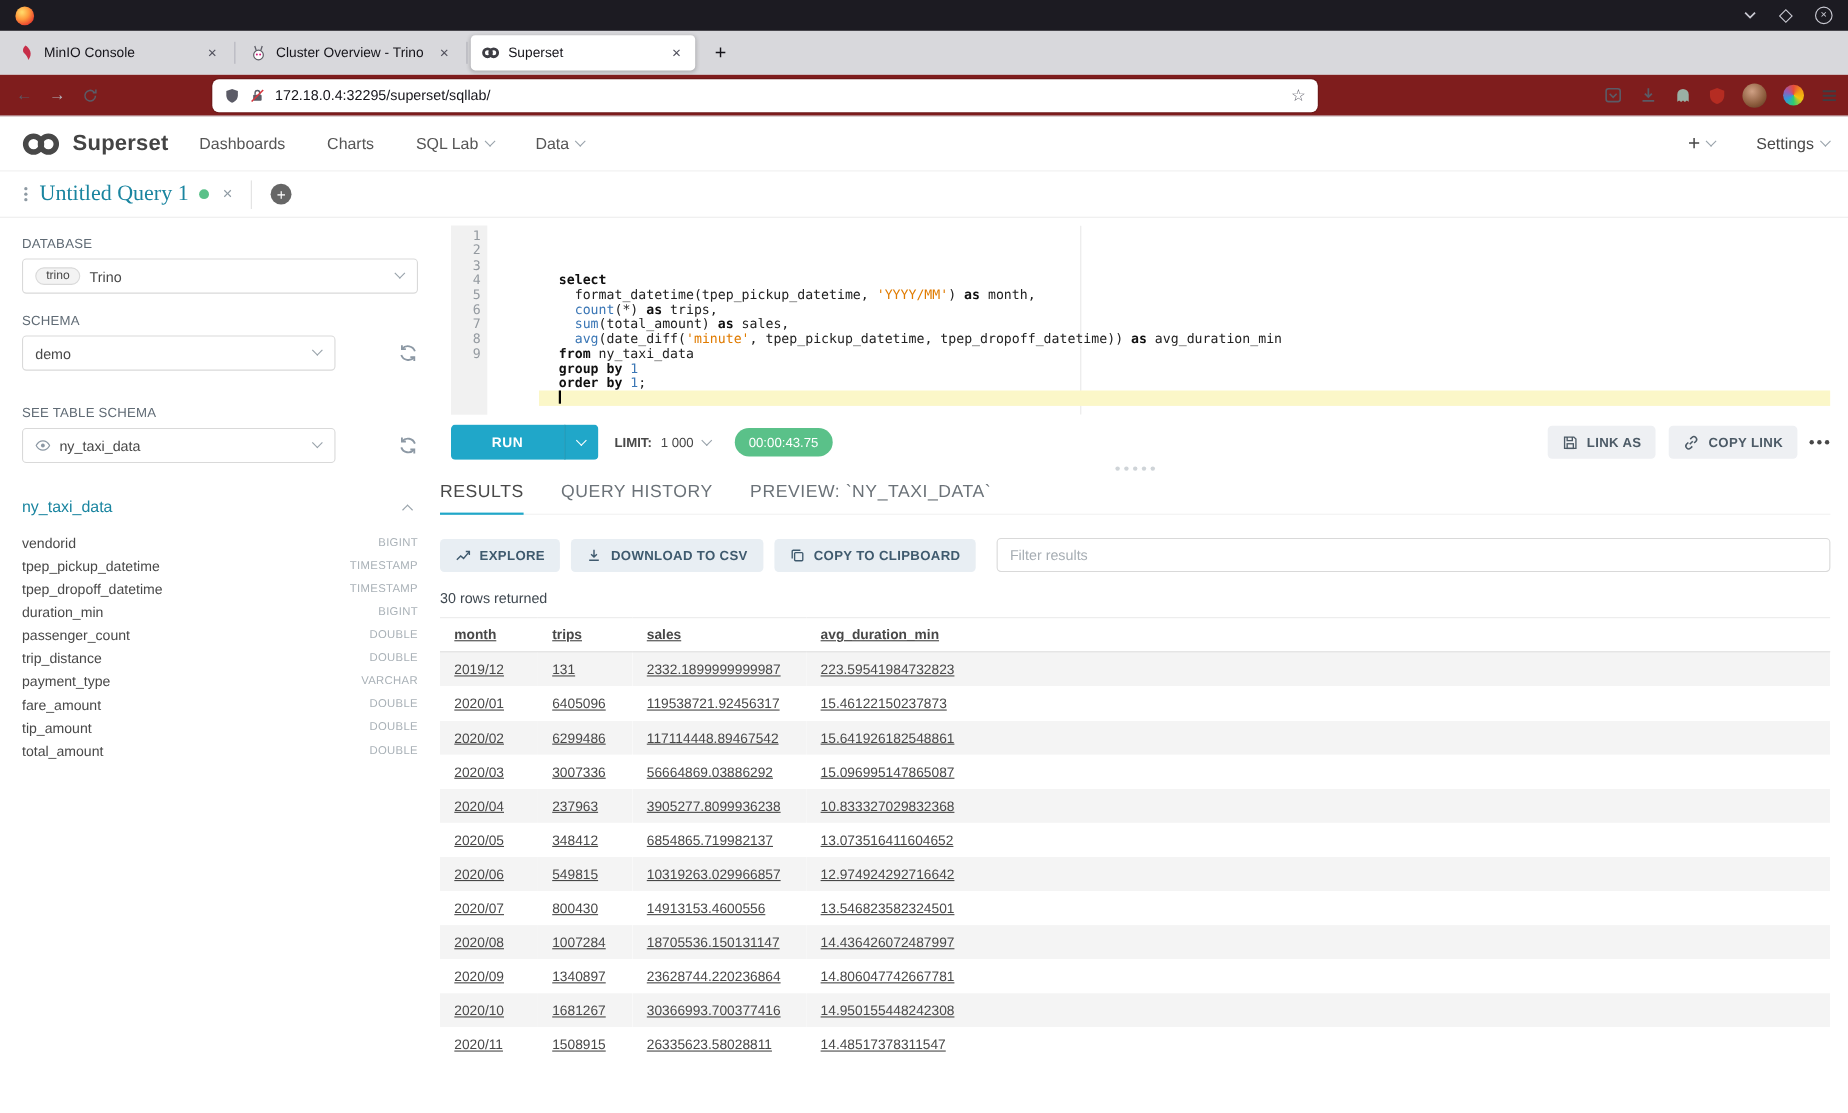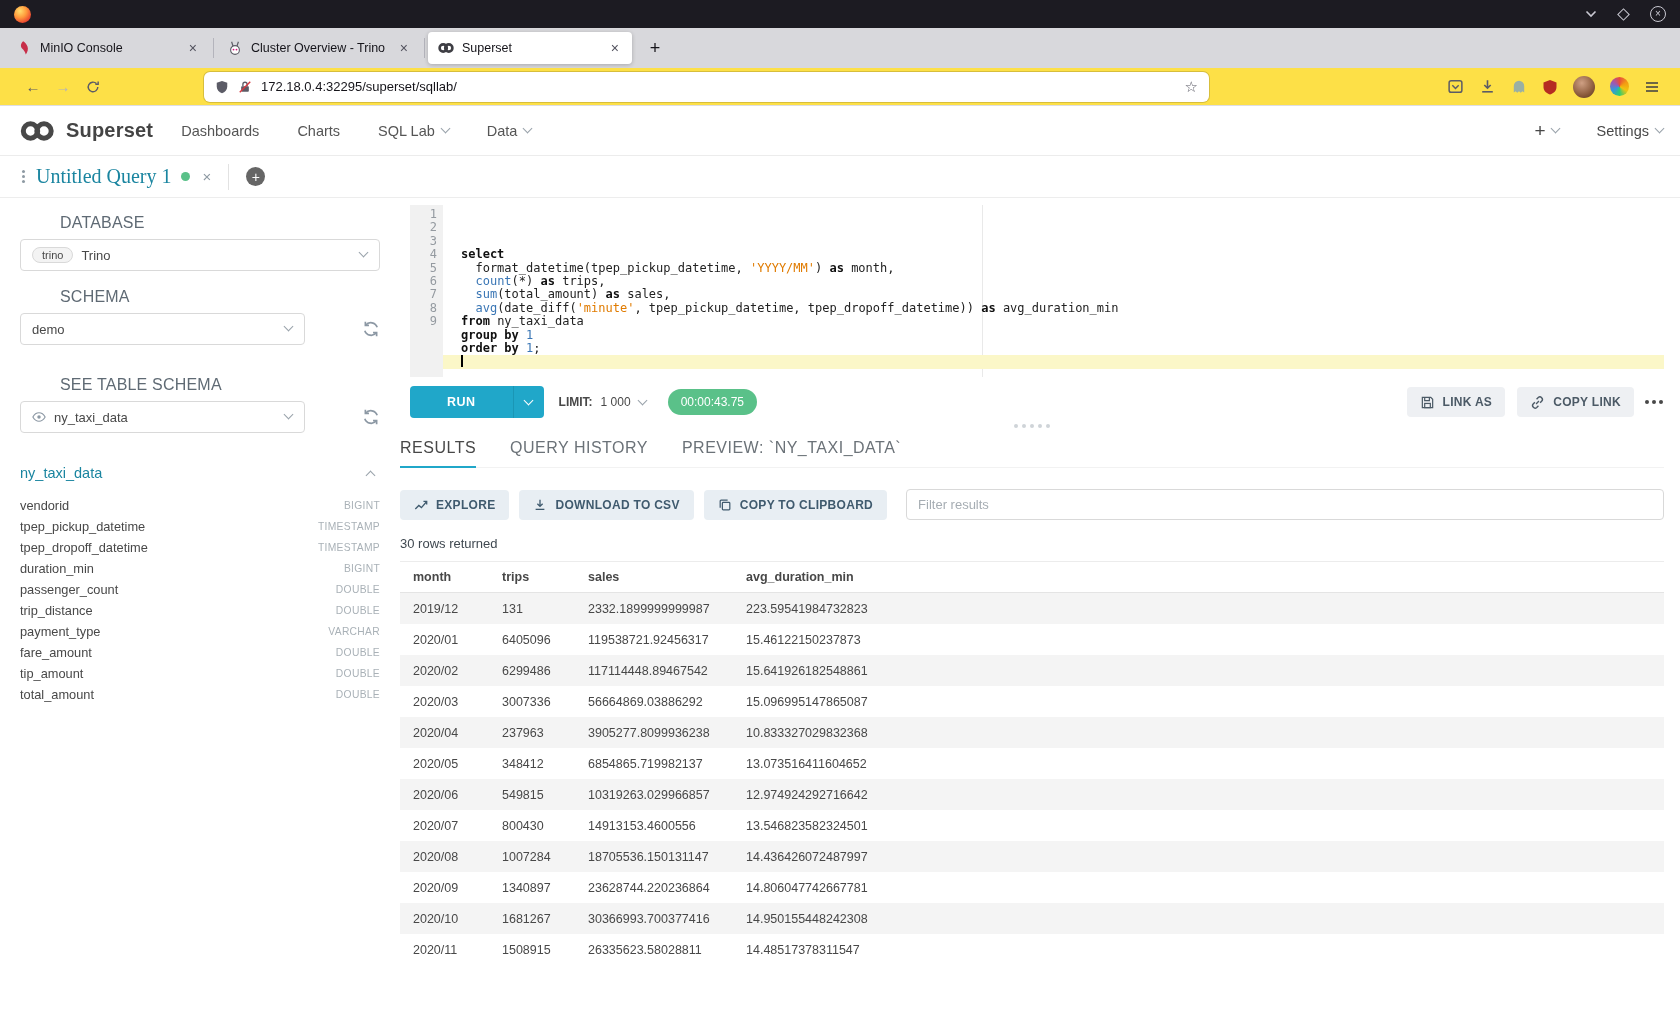--- a/index.html
+++ b/index.html
@@ -26,22 +26,22 @@
   .fav { width:16px; height:16px; margin-right:8px; flex:none; }
   .bt-title { flex:1; overflow:hidden; white-space:nowrap; }
   .bt-close { color:#52525e; font-size:14px; margin-left:6px; padding:0 3px; }
   .bt-close::before { content:"×"; }
   .tabsep { width:1px; height:20px; background:#b4b4bc; margin:0 3px; }
   .newtab { width:30px; height:30px; display:flex; align-items:center; justify-content:center;
     font-size:18px; color:#15141a; margin-left:8px; }
   .newtab::before { content:"+"; }
 
   
-  .navbar { height:38px; background:#fde047; border-bottom:1px solid #dedee3; display:flex; align-items:center;
-    padding:0 18px; flex:none; }
+  .navbar { height:38px; background:#7f1d1d; border-bottom:1px solid #dedee3; display:flex; align-items:center;
+    padding:0 7px; flex:none; }
   .nav-btn { width:30px; height:30px; border-radius:4px; display:flex; align-items:center; justify-content:center;
     font-size:15px; color:#5b5b66; flex:none; }
   .nav-btn.back::before { content:"←"; }
   .nav-btn.fwd { color:#b2b2ba; } .nav-btn.fwd::before { content:"→"; }
   .urlbar { height:30px; flex:1; max-width:1005px; margin-left:96px; background:#fff; border-radius:6px;
     box-shadow:0 0 0 1px rgba(0,0,0,.15); display:flex; align-items:center; padding:0 11px; gap:9px; }
   .url-text { font-size:13px; color:#15141a; flex:1; white-space:nowrap; overflow:hidden; }
   .star { color:#5b5b66; font-size:15px; } .star::before { content:"☆"; }
   .nav-right { margin-left:auto; display:flex; align-items:center; gap:15px; padding-right:2px; }
   .avatar { width:22px; height:22px; border-radius:50%;
@@ -78,21 +78,21 @@
   .qsep { width:1px; height:26px; background:#e2e2e2; margin:0 17px 0 17px; }
   .qadd { width:19px; height:19px; border-radius:50%; background:#666; color:#fff; display:flex;
     align-items:center; justify-content:center; font-size:14px; line-height:1; }
   .qadd::before { content:"+"; }
 
   
   .main { flex:1; display:flex; min-height:0; }
 
   
   .sidebar { width:400px; flex:none; padding:16px 20px 0; overflow:hidden; }
-  .sb-label { font-size:16px; color:#5f6a74; letter-spacing:.2px; margin-bottom:7px;margin-left:40px; }
+  .sb-label { font-size:12px; color:#5f6a74; letter-spacing:.2px; margin-bottom:7px; }
   .mt16 { margin-top:17px; } .mt30 { margin-top:31px; }
   .syncrow { display:flex; align-items:center;gap:44px; }
   .sel { height:32px; border:1px solid #d9d9d9; border-radius:4px; background:#fff; display:flex;
     align-items:center; padding:0 11px; font-size:13px; color:#484848; flex:1; position:relative; gap:8px; }
   .sel .chev { position:absolute; right:12px; top:13px; }
   .dbtag { font-size:11px; color:#484848; background:#f3f3f3; border:1px solid #d9d9d9; border-radius:10px;
     padding:1px 9px; }
   .sync { margin-left:13px; flex:none; display:flex; }
   .tbl-head { display:flex; align-items:center; margin-top:32px; padding-right:6px; }
   .tbl-name { font-size:14.5px; color:#1a85a0; }
@@ -105,21 +105,21 @@
   
   .work { flex:1; display:flex; flex-direction:column; min-width:0; padding-right:16px; overflow:hidden; }
 
   
   .editor-wrap { margin:7px 0 0 10px; height:172px; display:flex; position:relative;
     font-family:"DejaVu Sans Mono", monospace; font-size:12px; line-height:13.4px; }
   .gutter { width:33px; background:#f1f1f1; color:#949aa0; text-align:right; padding:3px 6px 0 0; flex:none; }
   .gline { height:13.4px; }
   .codearea { flex:1; position:relative; padding-top:3px; white-space:pre; overflow:hidden; color:#222; }
   .pmargin { position:absolute; top:0; bottom:0; left:539px; width:1px; background:#e9e9e9; }
-  .cline { height:13.4px; padding-left:18px; position:relative; }
+  .cline { height:13.4px; padding-left:18px; position:relative;margin-left:47px; }
   .cline.active { background:#fbf7c8; }
   .tok-k { font-weight:bold; color:#101010; }
   .tok-f { color:#3a76b5; }
   .tok-s { color:#e07b00; }
   .tok-n { color:#3a76b5; }
   .cursor { display:inline-block; width:2px; height:12px; background:#000; vertical-align:-2px; }
 
   
   .toolbar { display:flex; align-items:center; margin:8px 0 0 10px; height:34px; flex:none; }
   .run { display:flex; height:32px; border-radius:4px; overflow:hidden; flex:none; }
@@ -148,21 +148,21 @@
   .rtab { padding-bottom:9px; }
   .rtab.active { color:#484848; border-bottom:2px solid #20a7c9; margin-bottom:-1px; }
   .actions { display:flex; align-items:center; gap:10px; margin-top:21px; }
   .btn-blue { display:flex; align-items:center; gap:8px; height:30px; padding:0 14px; border-radius:4px;
     background:#e8eef3; color:#3f5a6e; font-size:12px; font-weight:bold; letter-spacing:.3px; }
   .filter { flex:1; margin-left:9px; height:31px; border:1px solid #d9d9d9; border-radius:4px; padding:0 11px;
     font-size:13px; color:#484848; font-family:inherit; outline:none; }
   .filter::placeholder { color:#a6adb3; }
   .rowcount { margin:16px 0 10px; font-size:13px; color:#3f4850; }
   .grid { flex:1; overflow:hidden; }
-  .grid table { width:100%; border-collapse:collapse; font-size:12.5px; color:#484848; table-layout:fixed; }
+  .grid table { width:100%; border-collapse:collapse; font-size:12.5px; color:#484848; table-layout:fixed;text-decoration:underline; }
   .grid th { font-weight:bold; text-align:left; padding:8px 13px; border-top:1px solid #ececec;
     border-bottom:1px solid #e4e4e4; background:#fff; }
   .grid td { padding:8.5px 13px; overflow:hidden; white-space:nowrap; }
   .grid tbody tr:nth-child(odd) { background:#f4f4f4; }
 </style>
 </head>
 <body>
 
 <div class="screen">
 

